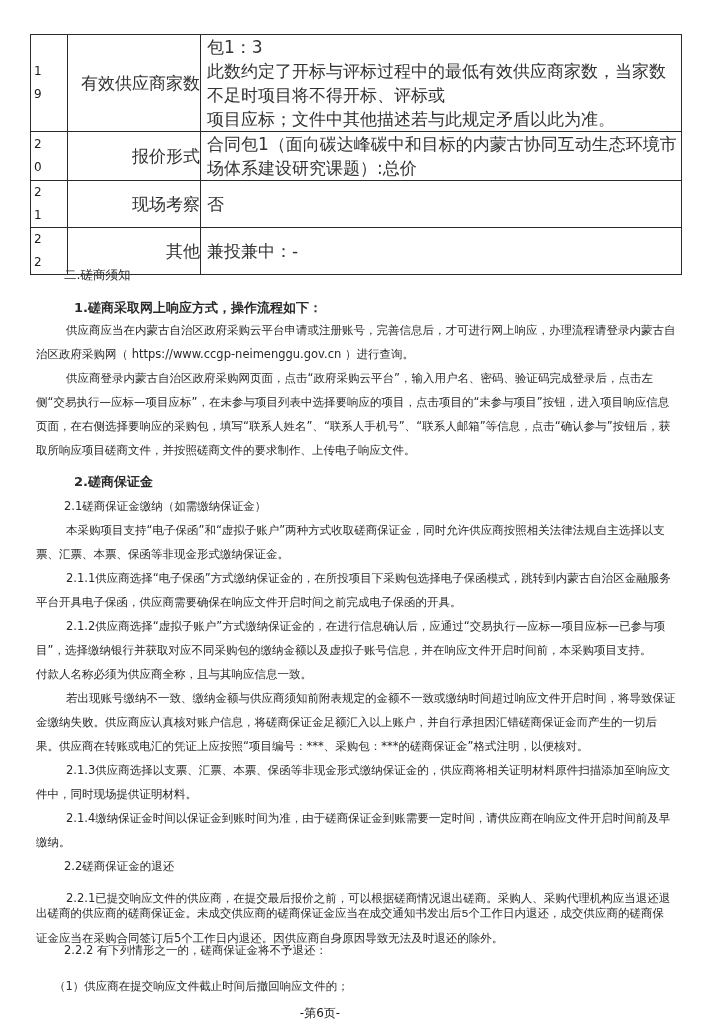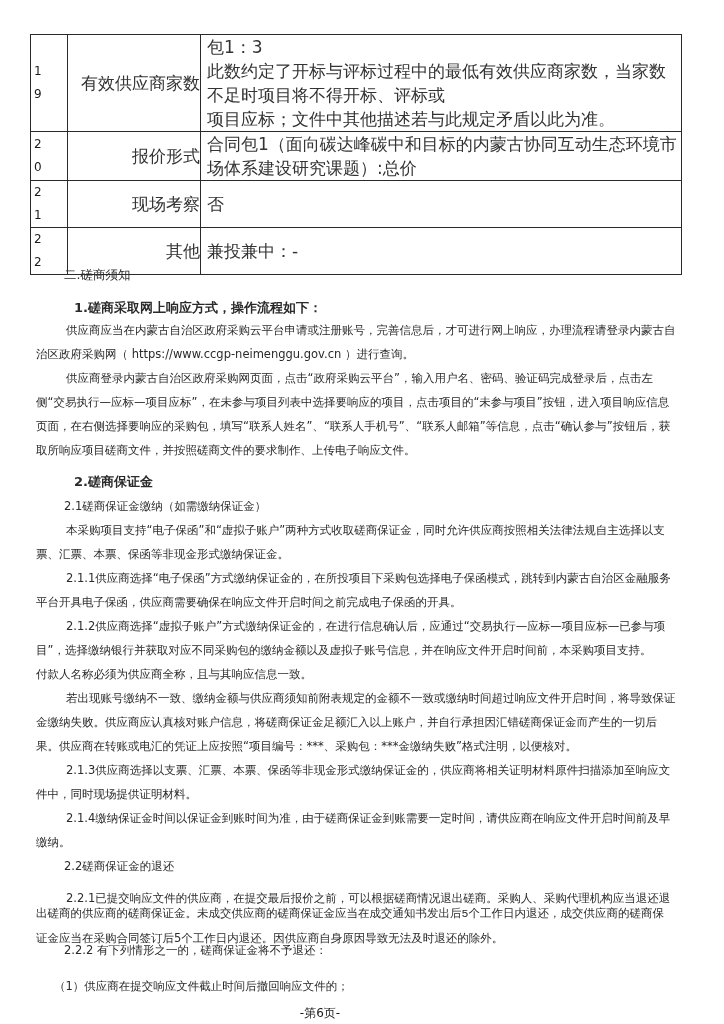--- a/index.html
+++ b/index.html
@@ -71,21 +71,21 @@
 <div class="p sub" style="top:494px;">2.1磋商保证金缴纳（如需缴纳保证金）</div>
 <div class="p ind" style="top:518px;">本采购项目支持“电子保函”和“虚拟子账户”两种方式收取磋商保证金，同时允许供应商按照相关法律法规自主选择以支</div>
 <div class="p" style="top:542px;">票、汇票、本票、保函等非现金形式缴纳保证金。</div>
 <div class="p ind" style="top:566px;">2.1.1供应商选择“电子保函”方式缴纳保证金的，在所投项目下采购包选择电子保函模式，跳转到内蒙古自治区金融服务</div>
 <div class="p" style="top:590px;">平台开具电子保函，供应商需要确保在响应文件开启时间之前完成电子保函的开具。</div>
 <div class="p ind" style="top:614px;">2.1.2供应商选择“虚拟子账户”方式缴纳保证金的，在进行信息确认后，应通过“交易执行—应标—项目应标—已参与项</div>
 <div class="p" style="top:638px;">目”，选择缴纳银行并获取对应不同采购包的缴纳金额以及虚拟子账号信息，并在响应文件开启时间前，本采购项目支持。</div>
 <div class="p" style="top:662px;">付款人名称必须为供应商全称，且与其响应信息一致。</div>
 <div class="p ind" style="top:686px;">若出现账号缴纳不一致、缴纳金额与供应商须知前附表规定的金额不一致或缴纳时间超过响应文件开启时间，将导致保证</div>
 <div class="p" style="top:710px;">金缴纳失败。供应商应认真核对账户信息，将磋商保证金足额汇入以上账户，并自行承担因汇错磋商保证金而产生的一切后</div>
-<div class="p" style="top:734px;">果。供应商在转账或电汇的凭证上应按照“项目编号：***、采购包：***金缴纳失败”格式注明，以便核对。</div>
+<div class="p" style="top:734px;">果。供应商在转账或电汇的凭证上应按照“项目编号：***、采购包：***的磋商保证金”格式注明，以便核对。</div>
 <div class="p ind" style="top:758px;">2.1.3供应商选择以支票、汇票、本票、保函等非现金形式缴纳保证金的，供应商将相关证明材料原件扫描添加至响应文</div>
 <div class="p" style="top:782px;">件中，同时现场提供证明材料。</div>
 <div class="p ind" style="top:806px;">2.1.4缴纳保证金时间以保证金到账时间为准，由于磋商保证金到账需要一定时间，请供应商在响应文件开启时间前及早</div>
 <div class="p" style="top:830px;">缴纳。</div>
 <div class="p sub" style="top:854px;">2.2磋商保证金的退还</div>
 <div class="p ind" style="top:878px;margin-top:8px;">2.2.1已提交响应文件的供应商，在提交最后报价之前，可以根据磋商情况退出磋商。采购人、采购代理机构应当退还退</div>
 <div class="p" style="top:902px;font-family:Liberation Mono, monospace;">出磋商的供应商的磋商保证金。未成交供应商的磋商保证金应当在成交通知书发出后5个工作日内退还，成交供应商的磋商保</div>
 <div class="p" style="top:926px;">证金应当在采购合同签订后5个工作日内退还。因供应商自身原因导致无法及时退还的除外。</div>
 <div class="p sub" style="top:938px;">2.2.2 有下列情形之一的，磋商保证金将不予退还：</div>
 <div class="p" style="top:974px; left:54px;">（1）供应商在提交响应文件截止时间后撤回响应文件的；</div>

